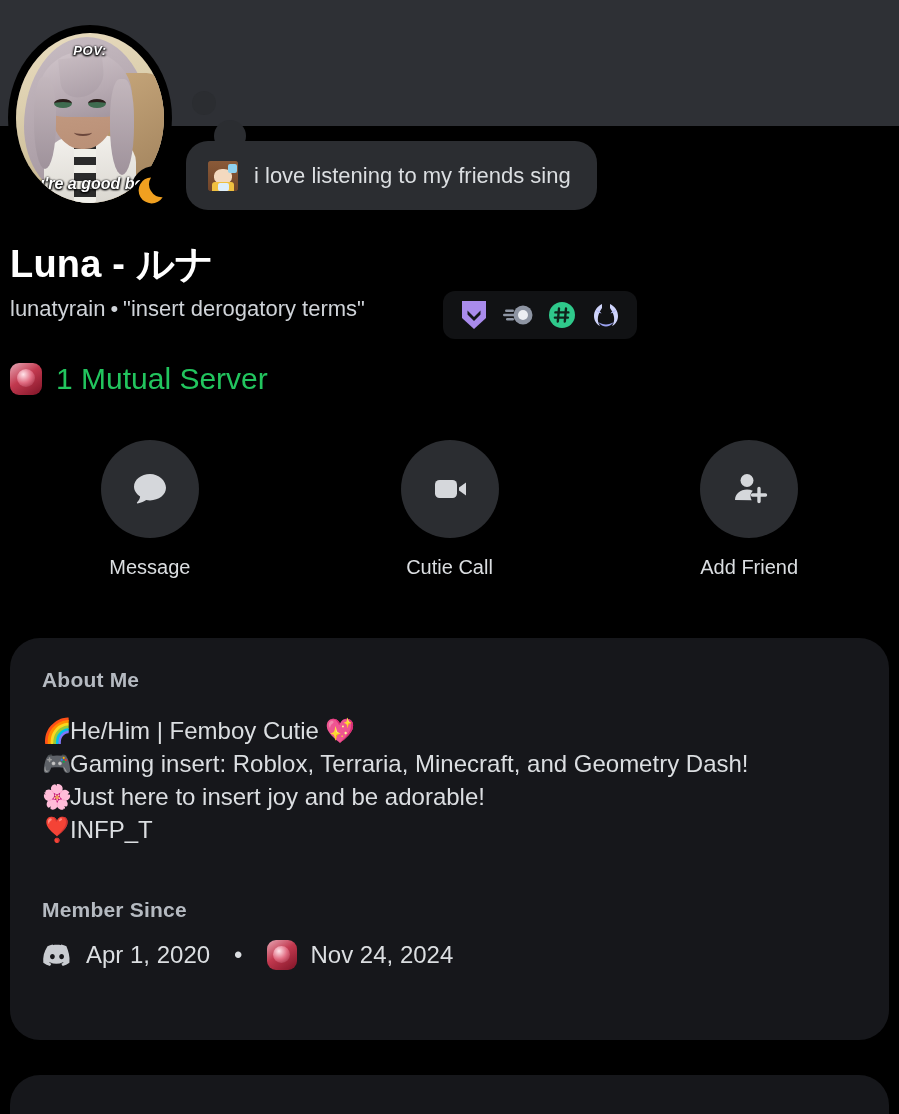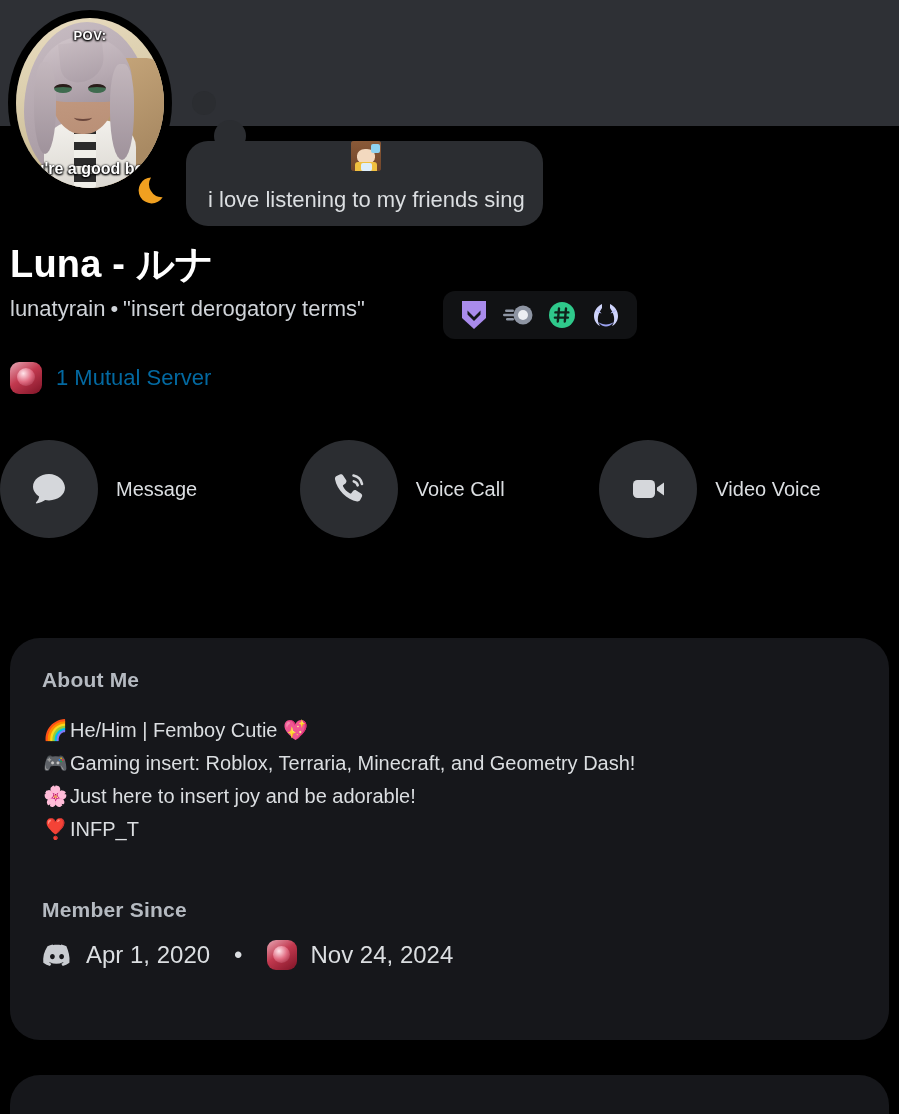--- a/index.html
+++ b/index.html
@@ -24,24 +24,25 @@
     position: absolute;
     top: 0; left: 0;
     width: 899px;
     height: 126px;
     background: #2e3035;
   }
 
   
   .avatar-wrap {
     position: absolute;
-    top: 10px;
+    top: 25px;
     left: 8px;
     width: 164px;
     height: 192px;
+    font-style: italic;
   }
   .avatar-ring {
     position: absolute;
     top: 0; left: 0;
     width: 164px;
     height: 186px;
     border-radius: 50%;
     background: #000000;
     overflow: hidden;
   }
@@ -188,28 +189,27 @@
   .status-tail-2 {
     position: absolute;
     left: 214px; top: 120px;
     width: 32px; height: 32px;
     border-radius: 50%;
     background: #2b2d31;
   }
   .status-bubble {
     position: absolute;
     left: 186px; top: 141px;
-    height: 85px;
+    height: 69px;
     background: #2b2d31;
     border-radius: 22px;
     display: flex;
     align-items: center;
-    padding: 0 18px 0 22px;
+    padding: 0 26px 0 22px;
     gap: 16px;
-    flex-direction: column;
   }
   .status-emoji {
     width: 30px; height: 30px;
     flex: 0 0 auto;
     position: relative;
     border-radius: 3px;
     overflow: hidden;
     background: #6b4430;
   }
   .se-hair {
@@ -305,34 +305,35 @@
   }
   .mutual-icon::after {
     content: "";
     position: absolute;
     top: 6px; left: 7px;
     width: 18px; height: 18px;
     border-radius: 50%;
     background: radial-gradient(circle at 35% 30%, #ffe4ea 0%, #e06a80 50%, #8e1c30 100%);
   }
   .mutual-text {
-    font-size: 22px;
-    color: #0369a1;
+    font-size: 30px;
+    color: #22c55e;
   }
 
   
   .actions {
     position: absolute;
     left: 0; top: 440px;
     width: 899px;
     display: flex;
   }
   .action {
     flex: 1;
     display: flex;
+    flex-direction: column;
     align-items: center;
     gap: 18px;
   }
   .action-circle {
     width: 98px; height: 98px;
     border-radius: 50%;
     background: #2b2d31;
     display: flex;
     align-items: center;
     justify-content: center;
@@ -361,21 +362,21 @@
     padding: 28px 32px;
   }
   .section-title {
     font-size: 21px;
     font-weight: bold;
     color: #b5bac1;
     letter-spacing: 0.2px;
   }
   .bio {
     margin-top: 22px;
-    font-size: 20px;
+    font-size: 24px;
     line-height: 33px;
     color: #dbdee1;
   }
   .bio-line {
     white-space: nowrap;
   }
   .bio-emoji {
     display: inline-block;
     width: 28px;
     text-align: center;
@@ -517,41 +518,41 @@
 
     <div class="action">
       <span class="action-circle">
         <svg width="46" height="46" viewBox="0 0 46 46">
           <path d="M23 8c-8.8 0-16 5.6-16 12.6 0 4 2.4 7.6 6.1 9.9-.3 2.3-1.4 4.3-3 5.7-.5.5-.2 1.3.5 1.2 3.7-.4 6.6-1.8 8.6-3.3 1.2.2 2.5.3 3.8.3 8.8 0 16-5.6 16-12.6S31.8 8 23 8Z" fill="#d5d7db"></path>
         </svg>
       </span>
       <span class="action-label">Message</span>
     </div>
 
-    <div class="action">
-      <span class="action-circle">
-        <svg width="46" height="46" viewBox="0 0 46 46">
-          <path d="M13.8 8.5c1.2-.6 2.6-.2 3.3.9l3 4.7c.7 1.1.4 2.5-.6 3.3l-2.2 1.7c-.4.3-.5.8-.3 1.2 1.5 3 4 5.6 7.1 7.2.4.2.9.1 1.2-.3l1.7-2.2c.8-1 2.2-1.3 3.3-.6l4.7 3c1.1.7 1.5 2.1.9 3.3l-1.6 3.1c-.6 1.2-1.9 1.9-3.2 1.7C20.9 33.8 11 24 9 13.2c-.2-1.3.4-2.6 1.6-3.2Z" fill="#d5d7db"></path>
-          <path d="M27.5 9.5c4.3.8 7.7 4.2 8.5 8.5" stroke="#d5d7db" stroke-width="2.6" fill="none" stroke-linecap="round"></path>
-          <path d="M27.8 15.4c1.9.5 3.4 2 3.9 3.9" stroke="#d5d7db" stroke-width="2.6" fill="none" stroke-linecap="round"></path>
-        </svg>
-      </span>
-      <span class="action-label">Voice Call</span>
-    </div>
 
     <div class="action">
       <span class="action-circle">
         <svg width="46" height="46" viewBox="0 0 46 46">
           <rect x="8" y="14" width="22" height="18" rx="4.5" fill="#d5d7db"></rect>
           <path d="M32 21.5 39 16.5v13L32 24.5Z" fill="#d5d7db"></path>
         </svg>
       </span>
-      <span class="action-label">Video Voice</span>
+      <span class="action-label">Cutie Call</span>
     </div>
 
+    <div class="action">
+      <span class="action-circle">
+        <svg width="46" height="46" viewBox="0 0 46 46">
+          <circle cx="21" cy="14.5" r="6.5" fill="#d5d7db"></circle>
+          <path d="M9 34c0-6.3 5.4-10.5 12-10.5 2.1 0 4.1.4 5.8 1.2-1.4 1.4-2.3 3.3-2.3 5.4 0 1.5.4 2.9 1.2 4.1Z" fill="#d5d7db"></path>
+          <path d="M33 22.5v13M26.5 29h13" stroke="#d5d7db" stroke-width="3.4" stroke-linecap="round"></path>
+        </svg>
+      </span>
+      <span class="action-label">Add Friend</span>
+    </div>
 
   </div>
 
   <div class="card card-about">
     <div class="section-title">About Me</div>
 
     <div class="bio">
       <div class="bio-line">
         <span class="bio-emoji">🌈</span><span>He/Him | Femboy Cutie 💖</span>
       </div>

